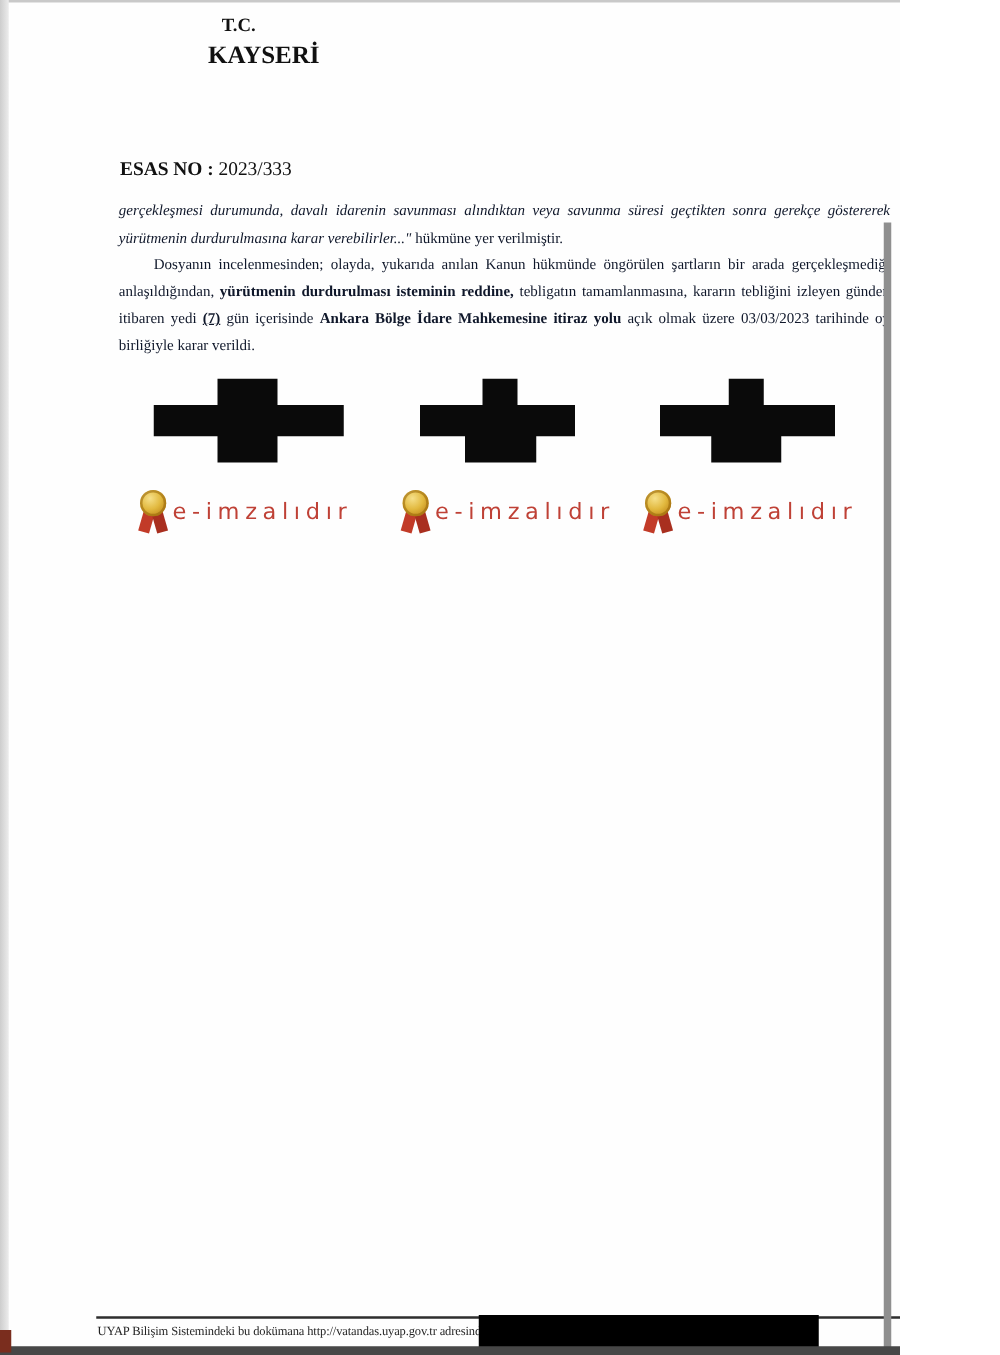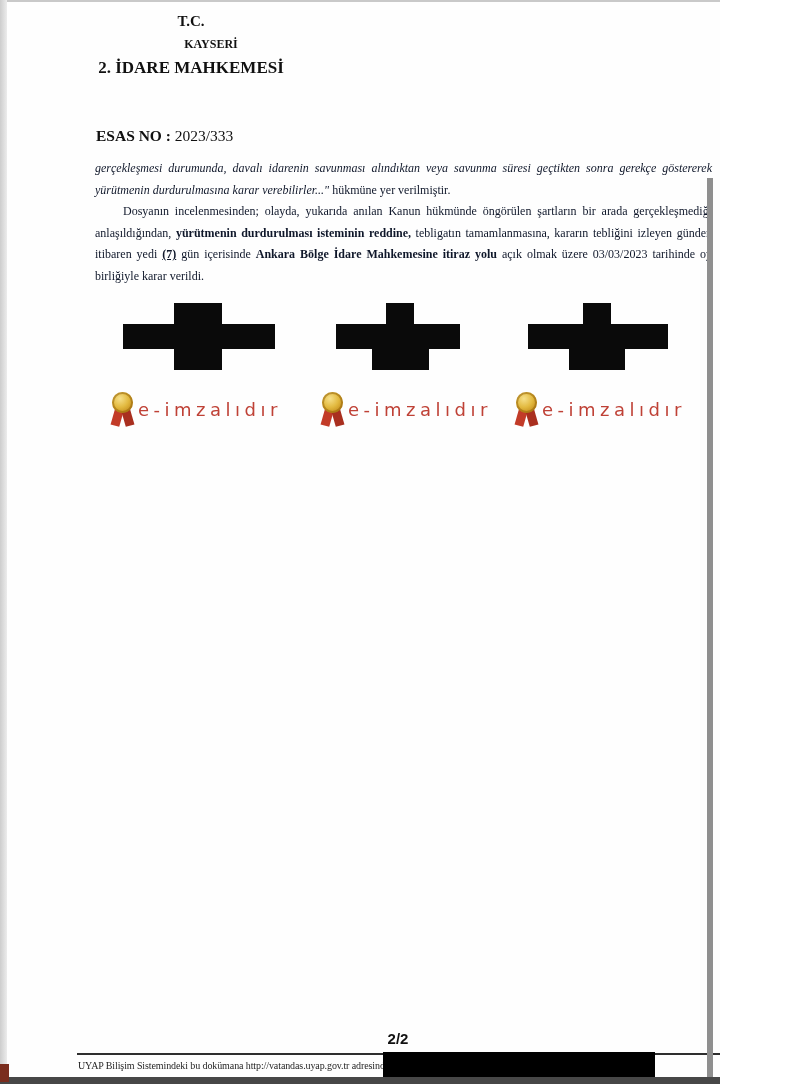--- a/index.html
+++ b/index.html
@@ -12,21 +12,21 @@
   
   .edge-top    { position:absolute; top:0; left:0; width:100%; height:2px; background:#c9c9c9; }
   .edge-left   { position:absolute; top:0; left:0; width:7px; height:100%; background:linear-gradient(90deg,#cdcdcd,#ececec); }
   .edge-right  { position:absolute; top:178px; right:7px; width:6px; height:906px; background:#8f8f8f; }
   .edge-bottom { position:absolute; bottom:0; left:0; width:100%; height:7px; background:#474747; }
   .corner-red  { position:absolute; left:0; bottom:2px; width:9px; height:18px; background:#7a2d1e; }
 
   
   .court-header { position:absolute; top:9px; left:8px; width:366px; text-align:center; font-weight:bold; color:#111; }
   .court-header .h1 { font-size:15px; line-height:24px; }
-  .court-header .h2 { font-size:12px; line-height:23px;padding-left:40px; }
+  .court-header .h2 { font-size:20px; line-height:23px;padding-left:40px; }
   .court-header .h3 { font-size:17px; line-height:23px; }
 
   .esas { position:absolute; top:101px; left:96px; font-size:15.5px; color:#111;margin-top:26px; }
   .esas .b { font-weight:bold; }
 
   
   .bodytext { position:absolute; top:158px; left:95px; width:617px; font-size:12px; line-height:21.6px; text-align:justify; color:#0f172a; }
   .bodytext p { margin:0; }
   .bodytext p.indent { text-indent:28px; }
   .it { font-style:italic; }
@@ -71,21 +71,20 @@
 <body>
 
 <div class="scan">
 
   <div class="edge-top"></div>
   <div class="edge-left"></div>
 
   <header class="court-header">
     <div class="h1">T.C.</div>
     <div class="h2">KAYSERİ</div>
-    <div class="h3">2. İDARE MAHKEMESİ</div>
   </header>
 
   <div class="esas"><span class="b">ESAS NO :</span> <span>2023/333</span></div>
 
   <div class="bodytext">
     <p><span class="it">gerçekleşmesi durumunda, davalı idarenin savunması alındıktan veya savunma süresi geçtikten sonra gerekçe göstererek yürütmenin durdurulmasına karar verebilirler..."</span><span> hükmüne yer verilmiştir.</span></p>
     <p class="indent"><span>Dosyanın incelenmesinden; olayda, yukarıda anılan Kanun hükmünde öngörülen şartların bir arada gerçekleşmediği anlaşıldığından, </span><span class="bd">yürütmenin durdurulması isteminin reddine,</span><span> tebligatın tamamlanmasına, kararın tebliğini izleyen günden itibaren yedi </span><span class="bd ul">(7)</span><span> gün içerisinde </span><span class="bd">Ankara Bölge İdare Mahkemesine itiraz yolu</span><span> açık olmak üzere 03/03/2023 tarihinde oy birliğiyle karar verildi.</span></p>
   </div>
 
   <div class="sig sig1">
@@ -129,21 +128,20 @@
     <div class="stamp">
       <span class="medal">
           <i class="rl"></i>
           <i class="rr"></i>
           <i class="disc"></i>
         </span>
       <span class="etext">e-imzalıdır</span>
     </div>
   </div>
 
-  <div class="pagenum">2/2</div>
 
   <div class="footer-rule"></div>
   <span class="ft ft1">UYAP Bilişim Sistemindeki bu dokümana http://vatandas.uyap.gov.tr adresinden</span>
   <div class="footer-bar"></div>
   <span class="ft ft2">ile erişebilirsiniz.</span>
 
   <div class="edge-right"></div>
   <div class="edge-bottom"></div>
   <div class="corner-red"></div>
 

